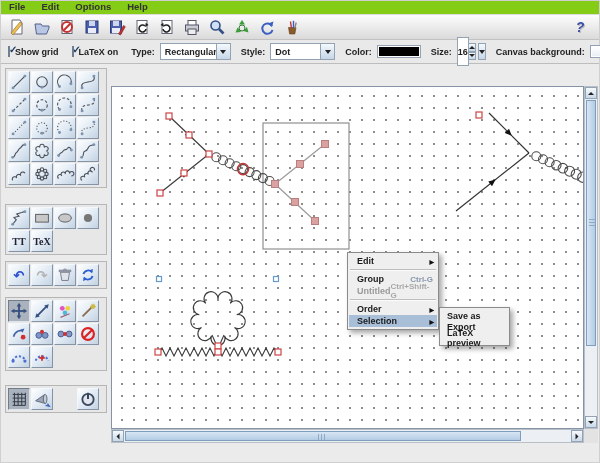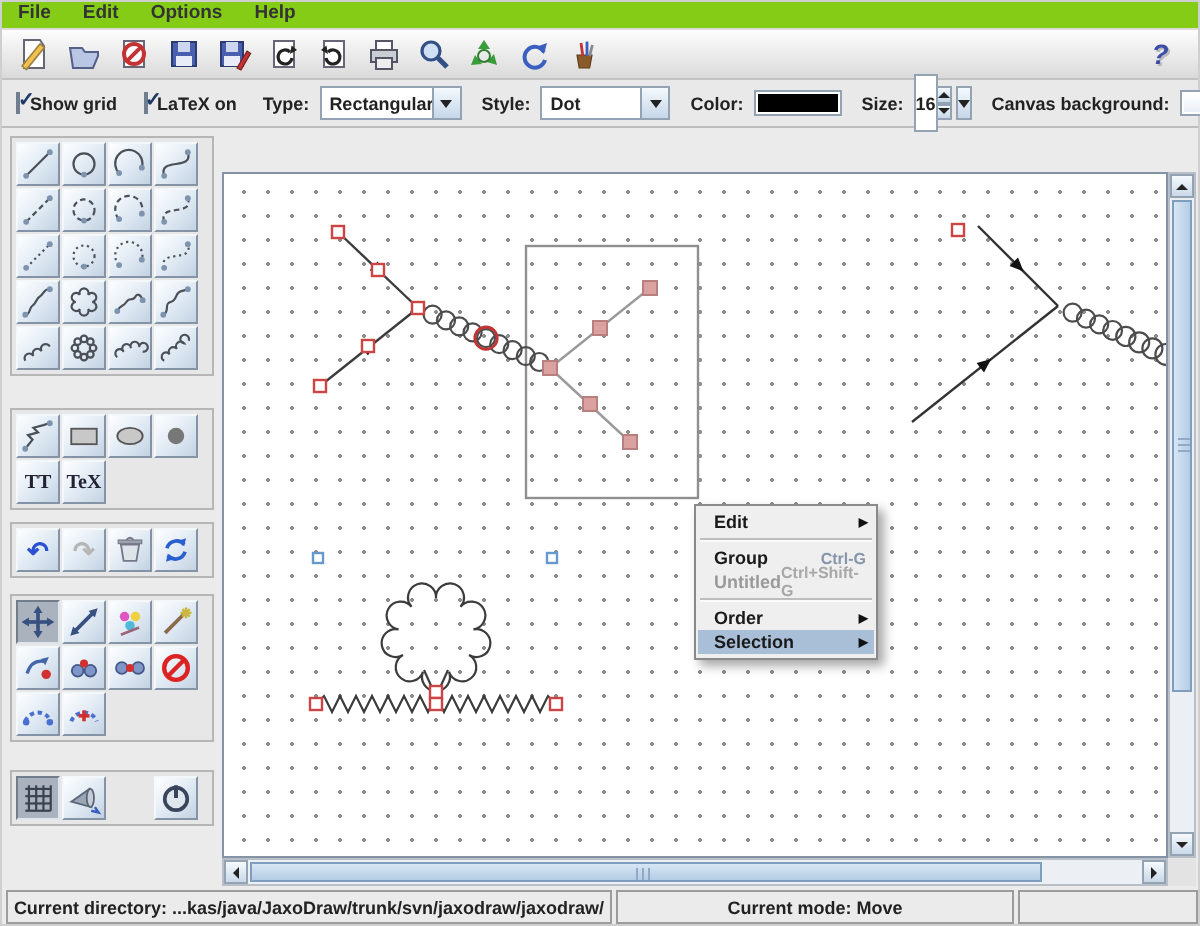--- a/index.html
+++ b/index.html
@@ -702,20 +702,26 @@
     <div class="ctxrow">
       <span>Order</span>
       <span class="subarrow">▶</span>
     </div>
     <div class="ctxrow hl">
       <span>Selection</span>
       <span class="subarrow">▶</span>
     </div>
   </div>
 
-
-  <div class="statusbar">
-    <div class="scell" style="left:2px;width:303px;">Current directory: ...kas/java/JaxoDraw/trunk/svn/jaxodraw/jaxodraw/</div>
-    <div class="scell" style="left:307px;width:199px;">Current mode: Move</div>
-    <div class="scell" style="left:508px;width:90px;"></div>
+  <div class="submenu">
+    <div class="subrow">
+        <span>Save as</span>
+      </div>
+    <div class="subrow">
+        <span>Export</span>
+      </div>
+    <div class="subrow">
+        <span>LaTeX preview</span>
+      </div>
   </div>
 
+
 </div>
 
 </body></html>

